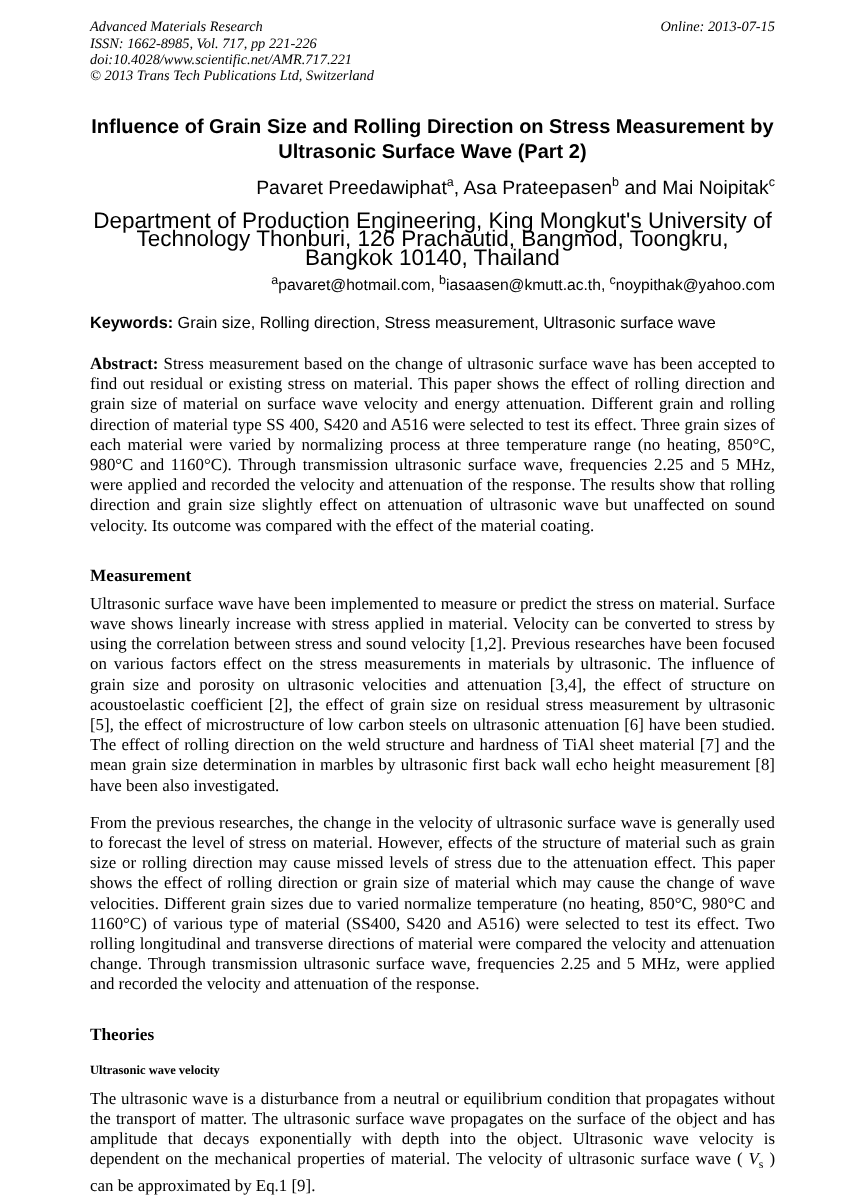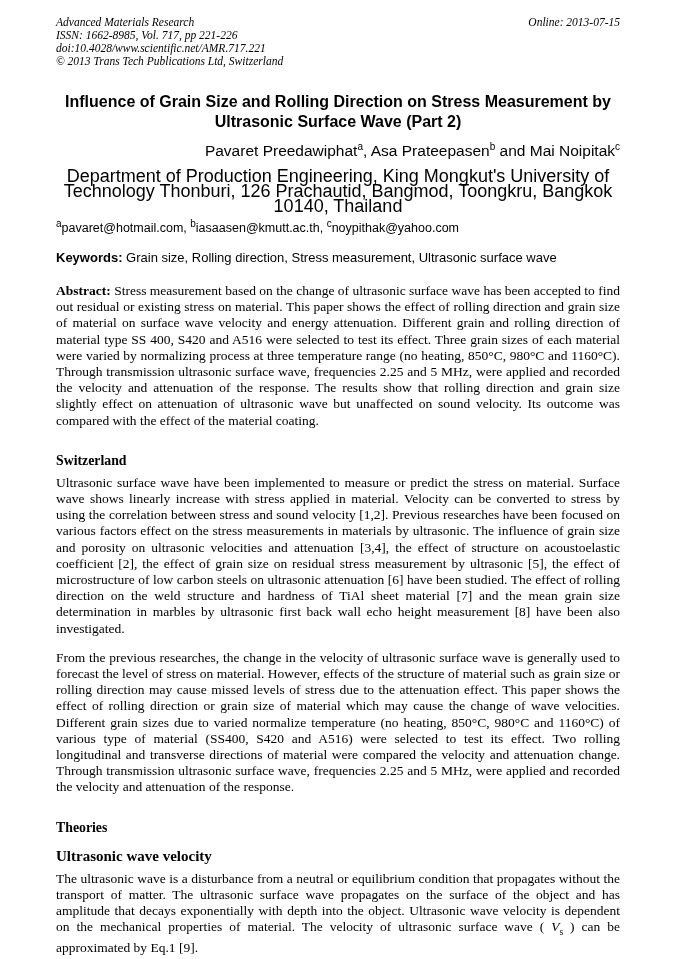--- a/index.html
+++ b/index.html
@@ -10,21 +10,21 @@
   body {
     width: 678px;
     height: 959px;
     overflow: hidden;
     color: #000000;
   }
   .page {
     box-sizing: border-box;
     width: 678px;
     height: 959px;
-    padding: 16px 58px 0 56px;
+    padding: 16px 58px 0 72px;
     background: #ffffff;
   }
   
   .jheader {
     display: flex;
     justify-content: space-between;
     align-items: flex-start;
     font-family: "Liberation Serif", serif;
     font-style: italic;
     font-size: 11.5px;
@@ -58,21 +58,21 @@
     font-family: "Liberation Sans", sans-serif;
     font-size: 18px;
     line-height: 15px;
     text-align: center;
   }
   .emails {
     margin-top: 7px;
     font-family: "Liberation Sans", sans-serif;
     font-size: 12.5px;
     line-height: 15px;
-    text-align: left;
+    text-align: right;
   }
   .keywords {
     margin-top: 14px;
     font-family: "Liberation Sans", sans-serif;
     font-size: 13px;
     line-height: 16px;
   }
   .keywords .kw-label { font-weight: bold; }
 
   
@@ -89,21 +89,21 @@
     margin-top: 23px;
     font-family: "Liberation Serif", serif;
     font-weight: bold;
     font-size: 13.8px;
     line-height: 17px;
   }
   .sub-heading {
     margin-top: 12px;
     font-family: "Liberation Serif", serif;
     font-weight: bold;
-    font-size: 15px;
+    font-size: 10px;
     line-height: 17px;
   }
   p.para {
     margin: 6px 0 0 0;
   }
   p.para.cont {
     margin-top: 13px;
   }
   .vs { font-style: italic; font-family: "Liberation Serif", serif; }
   .vs-sub { font-size: 9.5px; }
@@ -136,21 +136,21 @@
   </div>
 
   <div class="keywords">
     <span class="kw-label">Keywords:</span><span> Grain size, Rolling direction, Stress measurement, Ultrasonic surface wave</span>
   </div>
 
   <div class="abstract body-text">
     <span class="abs-label">Abstract:</span><span> Stress measurement based on the change of ultrasonic surface wave has been accepted to find out residual or existing stress on material. This paper shows the effect of rolling direction and grain size of material on surface wave velocity and energy attenuation. Different grain and rolling direction of material type SS 400, S420 and A516 were selected to test its effect. Three grain sizes of each material were varied by normalizing process at three temperature range (no heating, 850°C, 980°C and 1160°C). Through transmission ultrasonic surface wave, frequencies 2.25 and 5 MHz, were applied and recorded the velocity and attenuation of the response. The results show that rolling direction and grain size slightly effect on attenuation of ultrasonic wave but unaffected on sound velocity. Its outcome was compared with the effect of the material coating.</span>
   </div>
 
-  <div class="section-heading">Switzerland</div>
+  <div class="section-heading">Measurement</div>
   <div class="body-text">
     <p class="para">Ultrasonic surface wave have been implemented to measure or predict the stress on material. Surface wave shows linearly increase with stress applied in material. Velocity can be converted to stress by using the correlation between stress and sound velocity [1,2]. Previous researches have been focused on various factors effect on the stress measurements in materials by ultrasonic. The influence of grain size and porosity on ultrasonic velocities and attenuation [3,4], the effect of structure on acoustoelastic coefficient [2], the effect of grain size on residual stress measurement by ultrasonic [5], the effect of microstructure of low carbon steels on ultrasonic attenuation [6] have been studied. The effect of rolling direction on the weld structure and hardness of TiAl sheet material [7] and the mean grain size determination in marbles by ultrasonic first back wall echo height measurement [8] have been also investigated.</p>
     <p class="para cont">From the previous researches, the change in the velocity of ultrasonic surface wave is generally used to forecast the level of stress on material. However, effects of the structure of material such as grain size or rolling direction may cause missed levels of stress due to the attenuation effect. This paper shows the effect of rolling direction or grain size of material which may cause the change of wave velocities. Different grain sizes due to varied normalize temperature (no heating, 850°C, 980°C and 1160°C) of various type of material (SS400, S420 and A516) were selected to test its effect. Two rolling longitudinal and transverse directions of material were compared the velocity and attenuation change. Through transmission ultrasonic surface wave, frequencies 2.25 and 5 MHz, were applied and recorded the velocity and attenuation of the response.</p>
   </div>
 
   <div class="section-heading">Theories</div>
   <div class="sub-heading">Ultrasonic wave velocity</div>
   <div class="body-text">
     <p class="para"><span>The ultrasonic wave is a disturbance from a neutral or equilibrium condition that propagates without the transport of matter. The ultrasonic surface wave propagates on the surface of the object and has amplitude that decays exponentially with depth into the object. Ultrasonic wave velocity is dependent on the mechanical properties of material. The velocity of ultrasonic surface wave ( </span><span class="vs">V</span><sub class="vs-sub">s</sub><span> ) can be approximated by Eq.1 [9].</span></p>
   </div>

